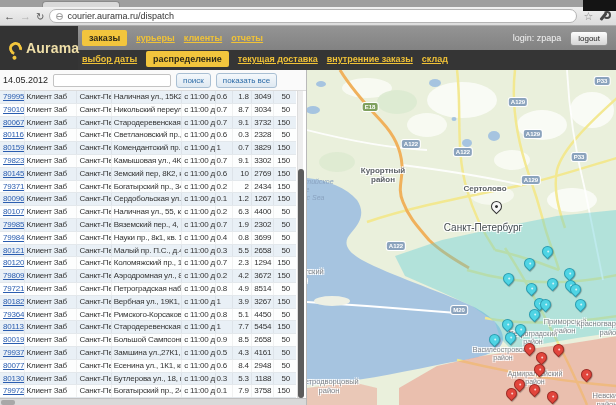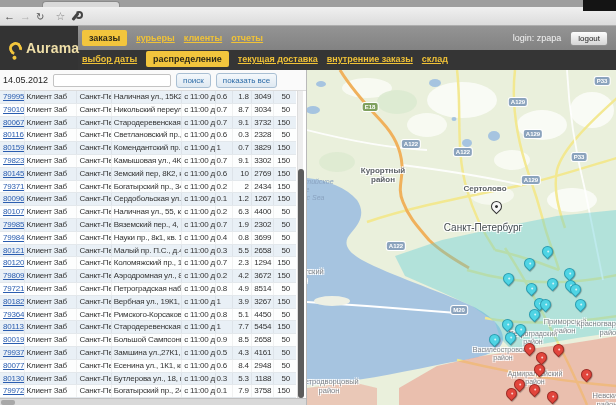--- a/index.html
+++ b/index.html
@@ -89,20 +89,24 @@
 
   <div class="tabstrip">
     <div class="tab"></div>
   </div>
   <div class="corner-dark"></div>
   <div class="browserbar">
     <div class="navbtns">
       <span class="bk">←</span>
       <span class="fw">→</span>
       <span class="rl">↻</span>
+    </div>
+    <div class="urlbar">
+      <span class="globe"></span>
+      <span class="urltext">courier.aurama.ru/dispatch</span>
     </div>
     <span class="star">☆</span>
     <span class="wrench"></span>
   </div>
 
   <div class="appheader">
     <div class="logo">
       <span class="logo-ring"></span>
       <span class="logo-text"><span>Aurama</span><span class="logo-tm">™</span></span>
     </div>

